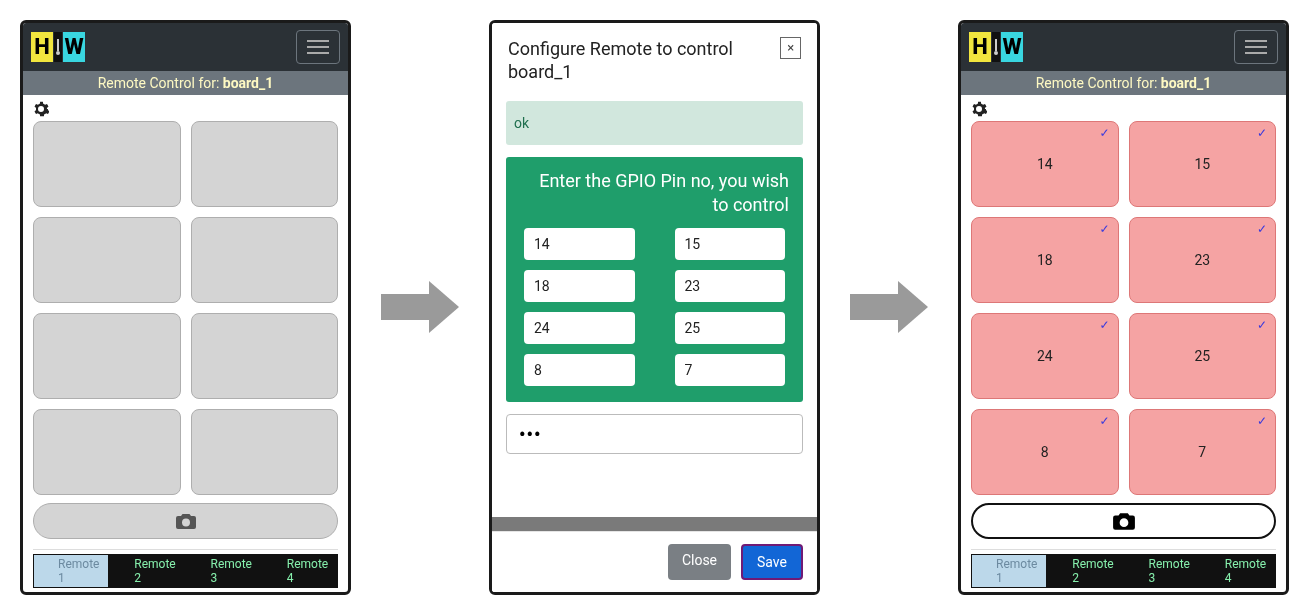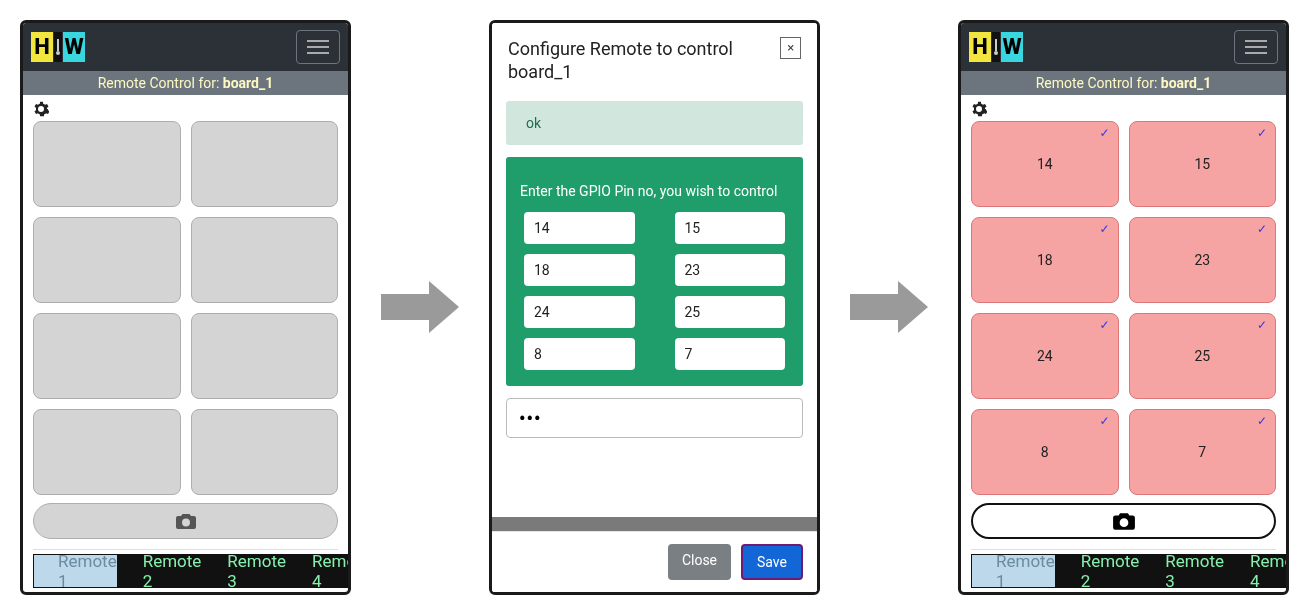--- a/index.html
+++ b/index.html
@@ -173,21 +173,21 @@
   }
   .tabs {
     display: flex;
     height: 34px;
   }
   .tab {
     flex: 1;
     display: flex;
     align-items: center;
     justify-content: center;
-    font-size: 17px;
+    font-size: 12px;
     border: 1px solid #111;
     padding-left: 24px;
   }
   .tab.active {
     background: #bcd8ea;
     color: #6c8aa0;
   }
   .tab.inactive {
     background: #111;
     color: #86efac;
@@ -233,35 +233,34 @@
     padding: 8px 14px;
     flex:1;
     display:flex;
     flex-direction:column;
     gap: 12px;
   }
   .status-ok {
     background: #d1e7dd;
     color: #1f6f4e;
     border-radius: 3px;
-    padding: 14px 20px;
+    padding: 14px 8px;
     font-size: 14px;
   }
   .gpio-panel {
     background: #1f9e6b;
     border-radius: 3px;
     padding: 12px 14px 16px 14px;
     color:#fff;
   }
   .gpio-instr {
-    text-align:left;
-    font-size: 14px;
+    text-align:right;
+    font-size: 18px;
     margin-bottom: 12px;
     line-height:1.3;
-    margin-top:13px;
   }
   .gpio-grid {
     display:grid;
     grid-template-columns: 1fr 1fr;
     gap: 10px 40px;
     padding: 0 4px;
   }
   .gpio-input {
     background:#fff;
     color:#222;

